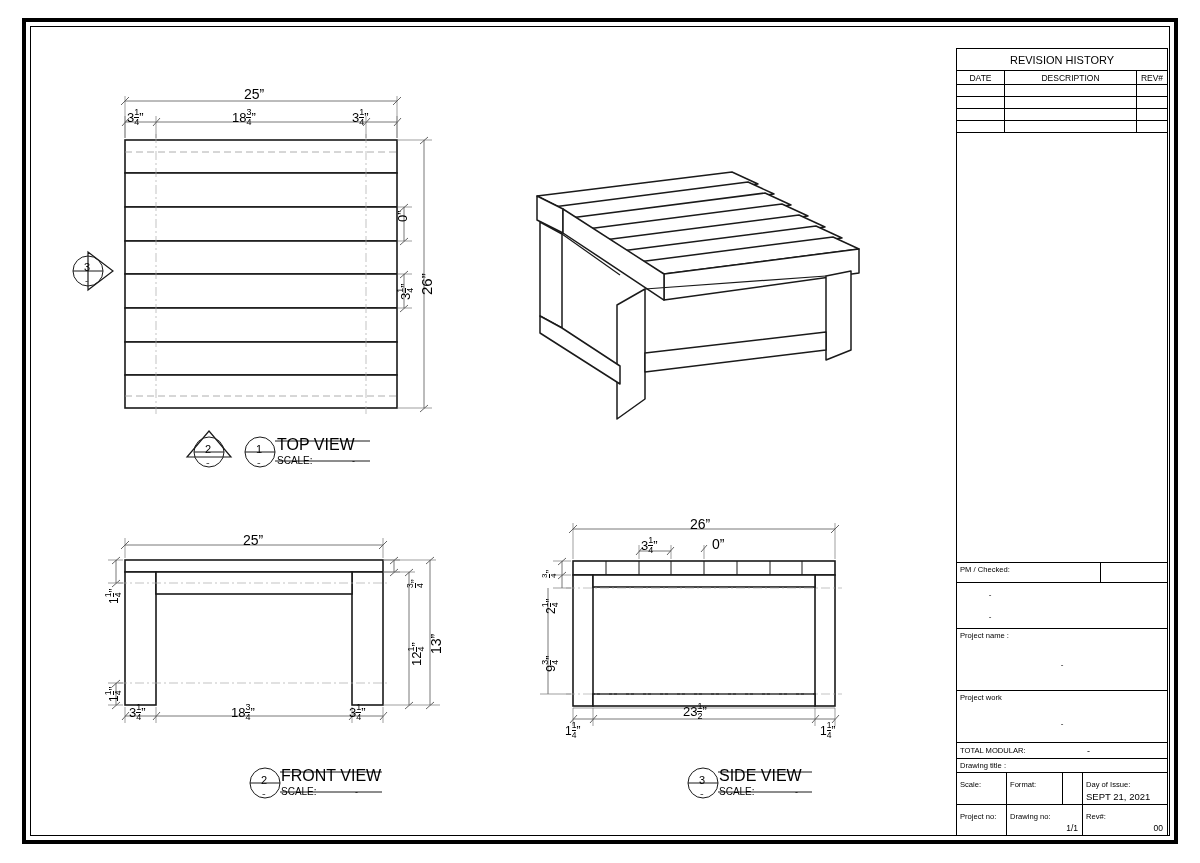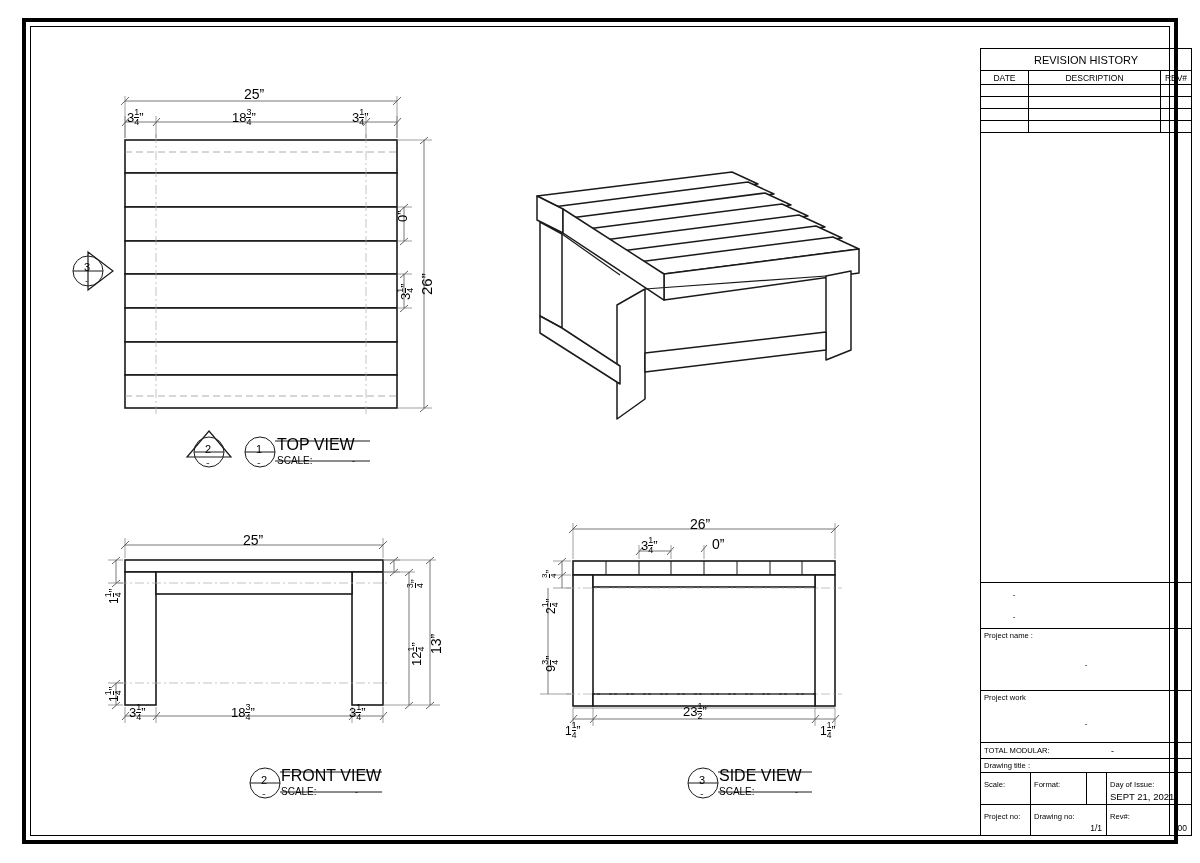--- a/index.html
+++ b/index.html
@@ -2,21 +2,21 @@
 <html><head>
 <meta charset="utf-8">
 <style>
   html,body{margin:0;padding:0;background:#ffffff;}
   body{width:1200px;height:863px;font-family:"Liberation Sans",sans-serif;color:#000;}
   #sheet{position:relative;width:1200px;height:863px;overflow:hidden;background:#fff;}
   .outer-border{position:absolute;left:22px;top:18px;width:1156px;height:826px;border:4px solid #000;box-sizing:border-box;}
   .inner-border{position:absolute;left:30px;top:26px;width:1140px;height:810px;border:1px solid #000;box-sizing:border-box;}
 
   
-  .tb{position:absolute;left:980px;top:48px;width:212px;height:788px;border:1px solid #000;box-sizing:border-box;display:flex;flex-direction:column;}
+  .tb{position:absolute;left:956px;top:48px;width:212px;height:788px;border:1px solid #000;box-sizing:border-box;display:flex;flex-direction:column;}
   .tb .row{border-bottom:1px solid #000;box-sizing:border-box;display:flex;}
   .tb .row:last-child{border-bottom:none;}
   .rev-title{height:22px;align-items:center;justify-content:center;font-size:11px;}
   .rev-head{height:14px;font-size:8.5px;}
   .rev-head > div,.rev-body > div{border-right:1px solid #000;box-sizing:border-box;display:flex;align-items:center;justify-content:center;}
   .rev-head > div:last-child,.rev-body > div:last-child{border-right:none;}
   .c-date{width:48px;}
   .c-desc{flex:1;}
   .c-rev{width:30px;}
   .rev-body{height:12px;}
@@ -465,20 +465,24 @@
     </div>
     <div class="row rev-body">
       <div class="c-date"></div>
       <div class="c-desc"></div>
       <div class="c-rev"></div>
     </div>
 
     <div class="row blank-big"></div>
 
 
+    <div class="row kv pm">
+      <div class="k lbl">PM / Checked:</div>
+      <div class="v"></div>
+    </div>
 
     <div class="row kv sdm">
       <div class="v">
         <span>-</span>
         <span>-</span>
       </div>
     </div>
 
     <div class="row pname">
       <div class="lbl">Project name :</div>

